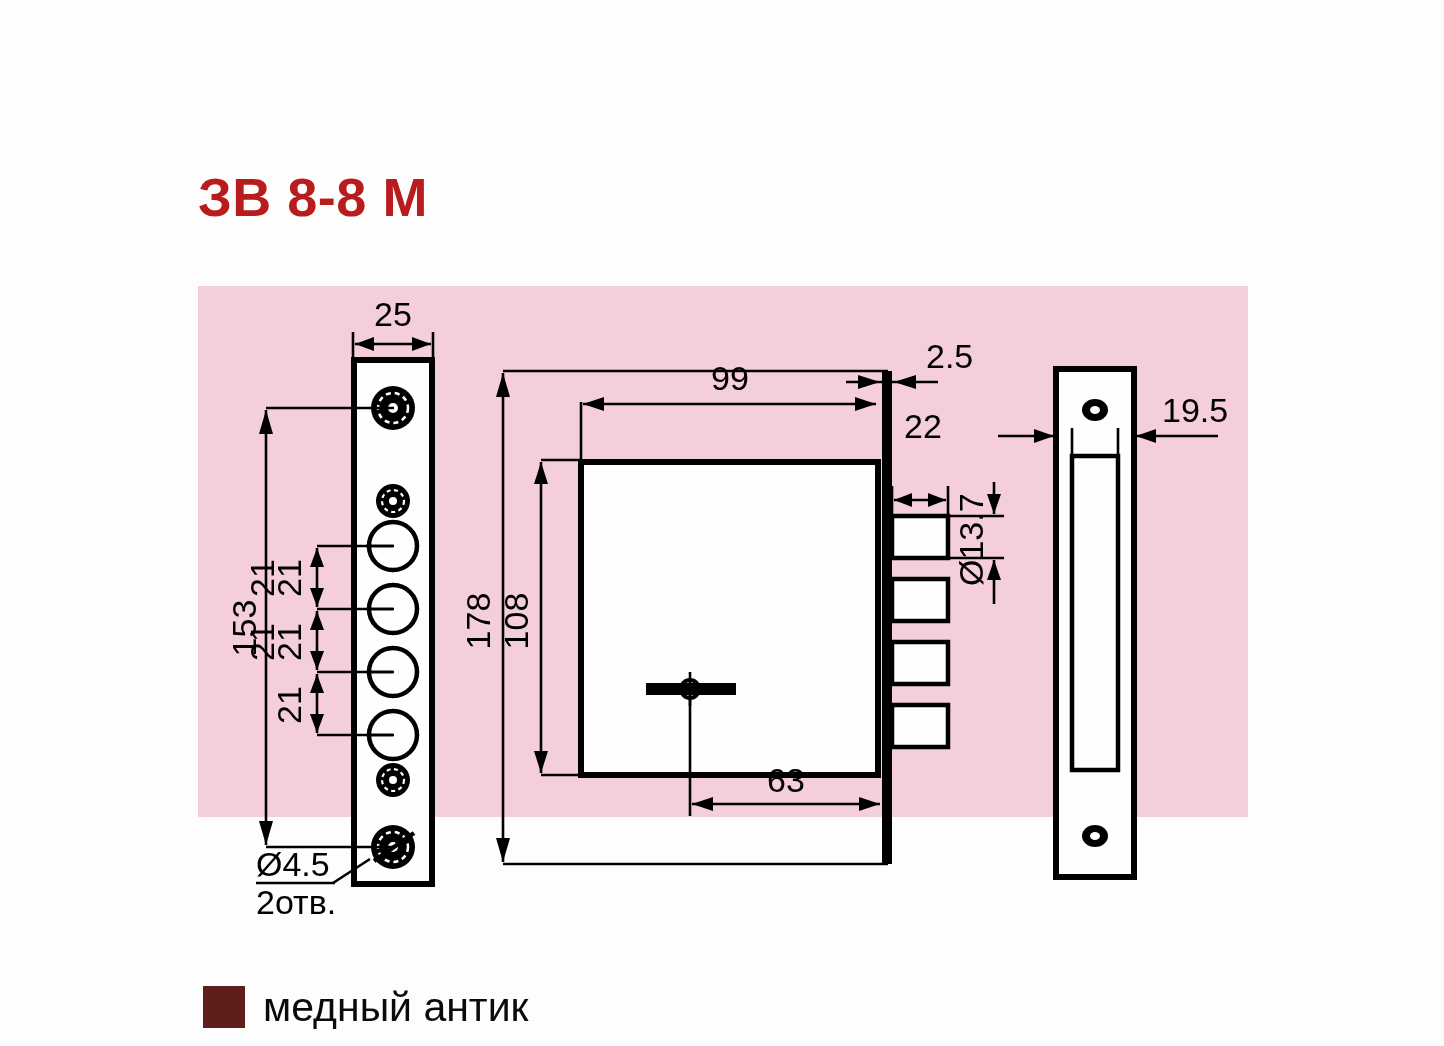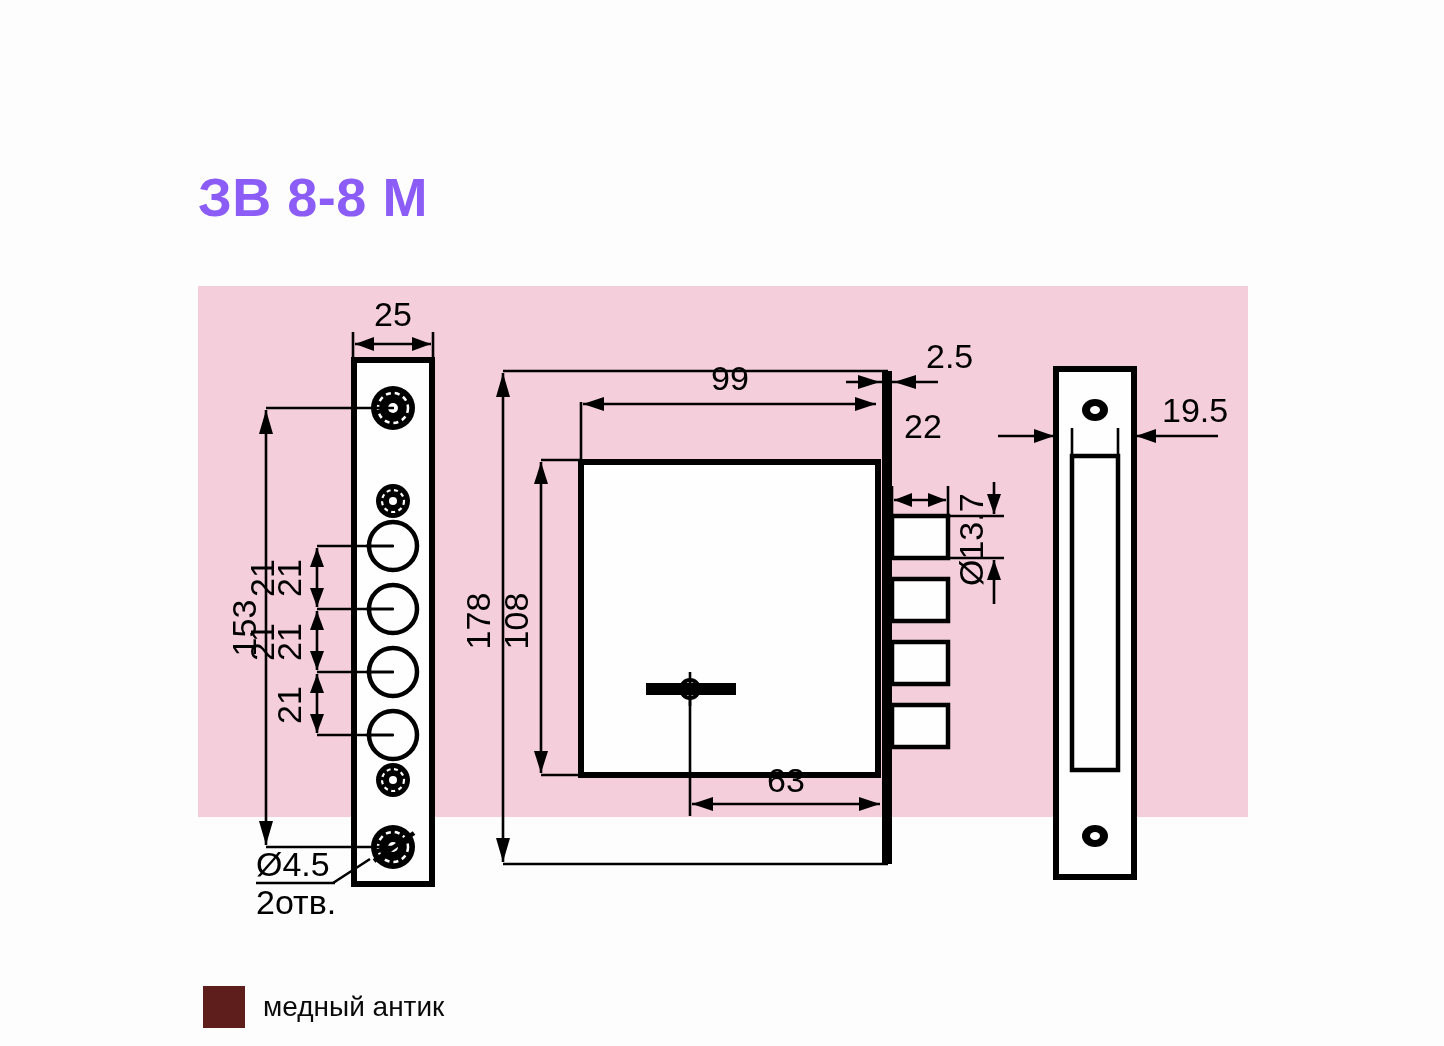--- a/index.html
+++ b/index.html
@@ -20,21 +20,21 @@
     width: 1444px;
     height: 1046px;
     background: #fdfdfd;
   }
   #title {
     position: absolute;
     left: 198px;
     top: 170px;
     font-size: 54px;
     font-weight: bold;
-    color: #8b5cf6;
+    color: #b91c1c;
     letter-spacing: 0.5px;
     line-height: 1;
     white-space: nowrap;
   }
   #drawing-panel {
     position: absolute;
     left: 198px;
     top: 286px;
     width: 1050px;
     height: 531px;
@@ -48,21 +48,21 @@
     align-items: center;
     gap: 18px;
   }
   #legend .swatch {
     width: 42px;
     height: 42px;
     background: #5e1f1c;
     display: block;
   }
   #legend .legend-label {
-    font-size: 28px;
+    font-size: 41px;
     color: #0a0a0a;
     line-height: 1;
     white-space: nowrap;
   }
   svg.draw {
     position: absolute;
     left: 0;
     top: 0;
     width: 1050px;
     height: 636px;

